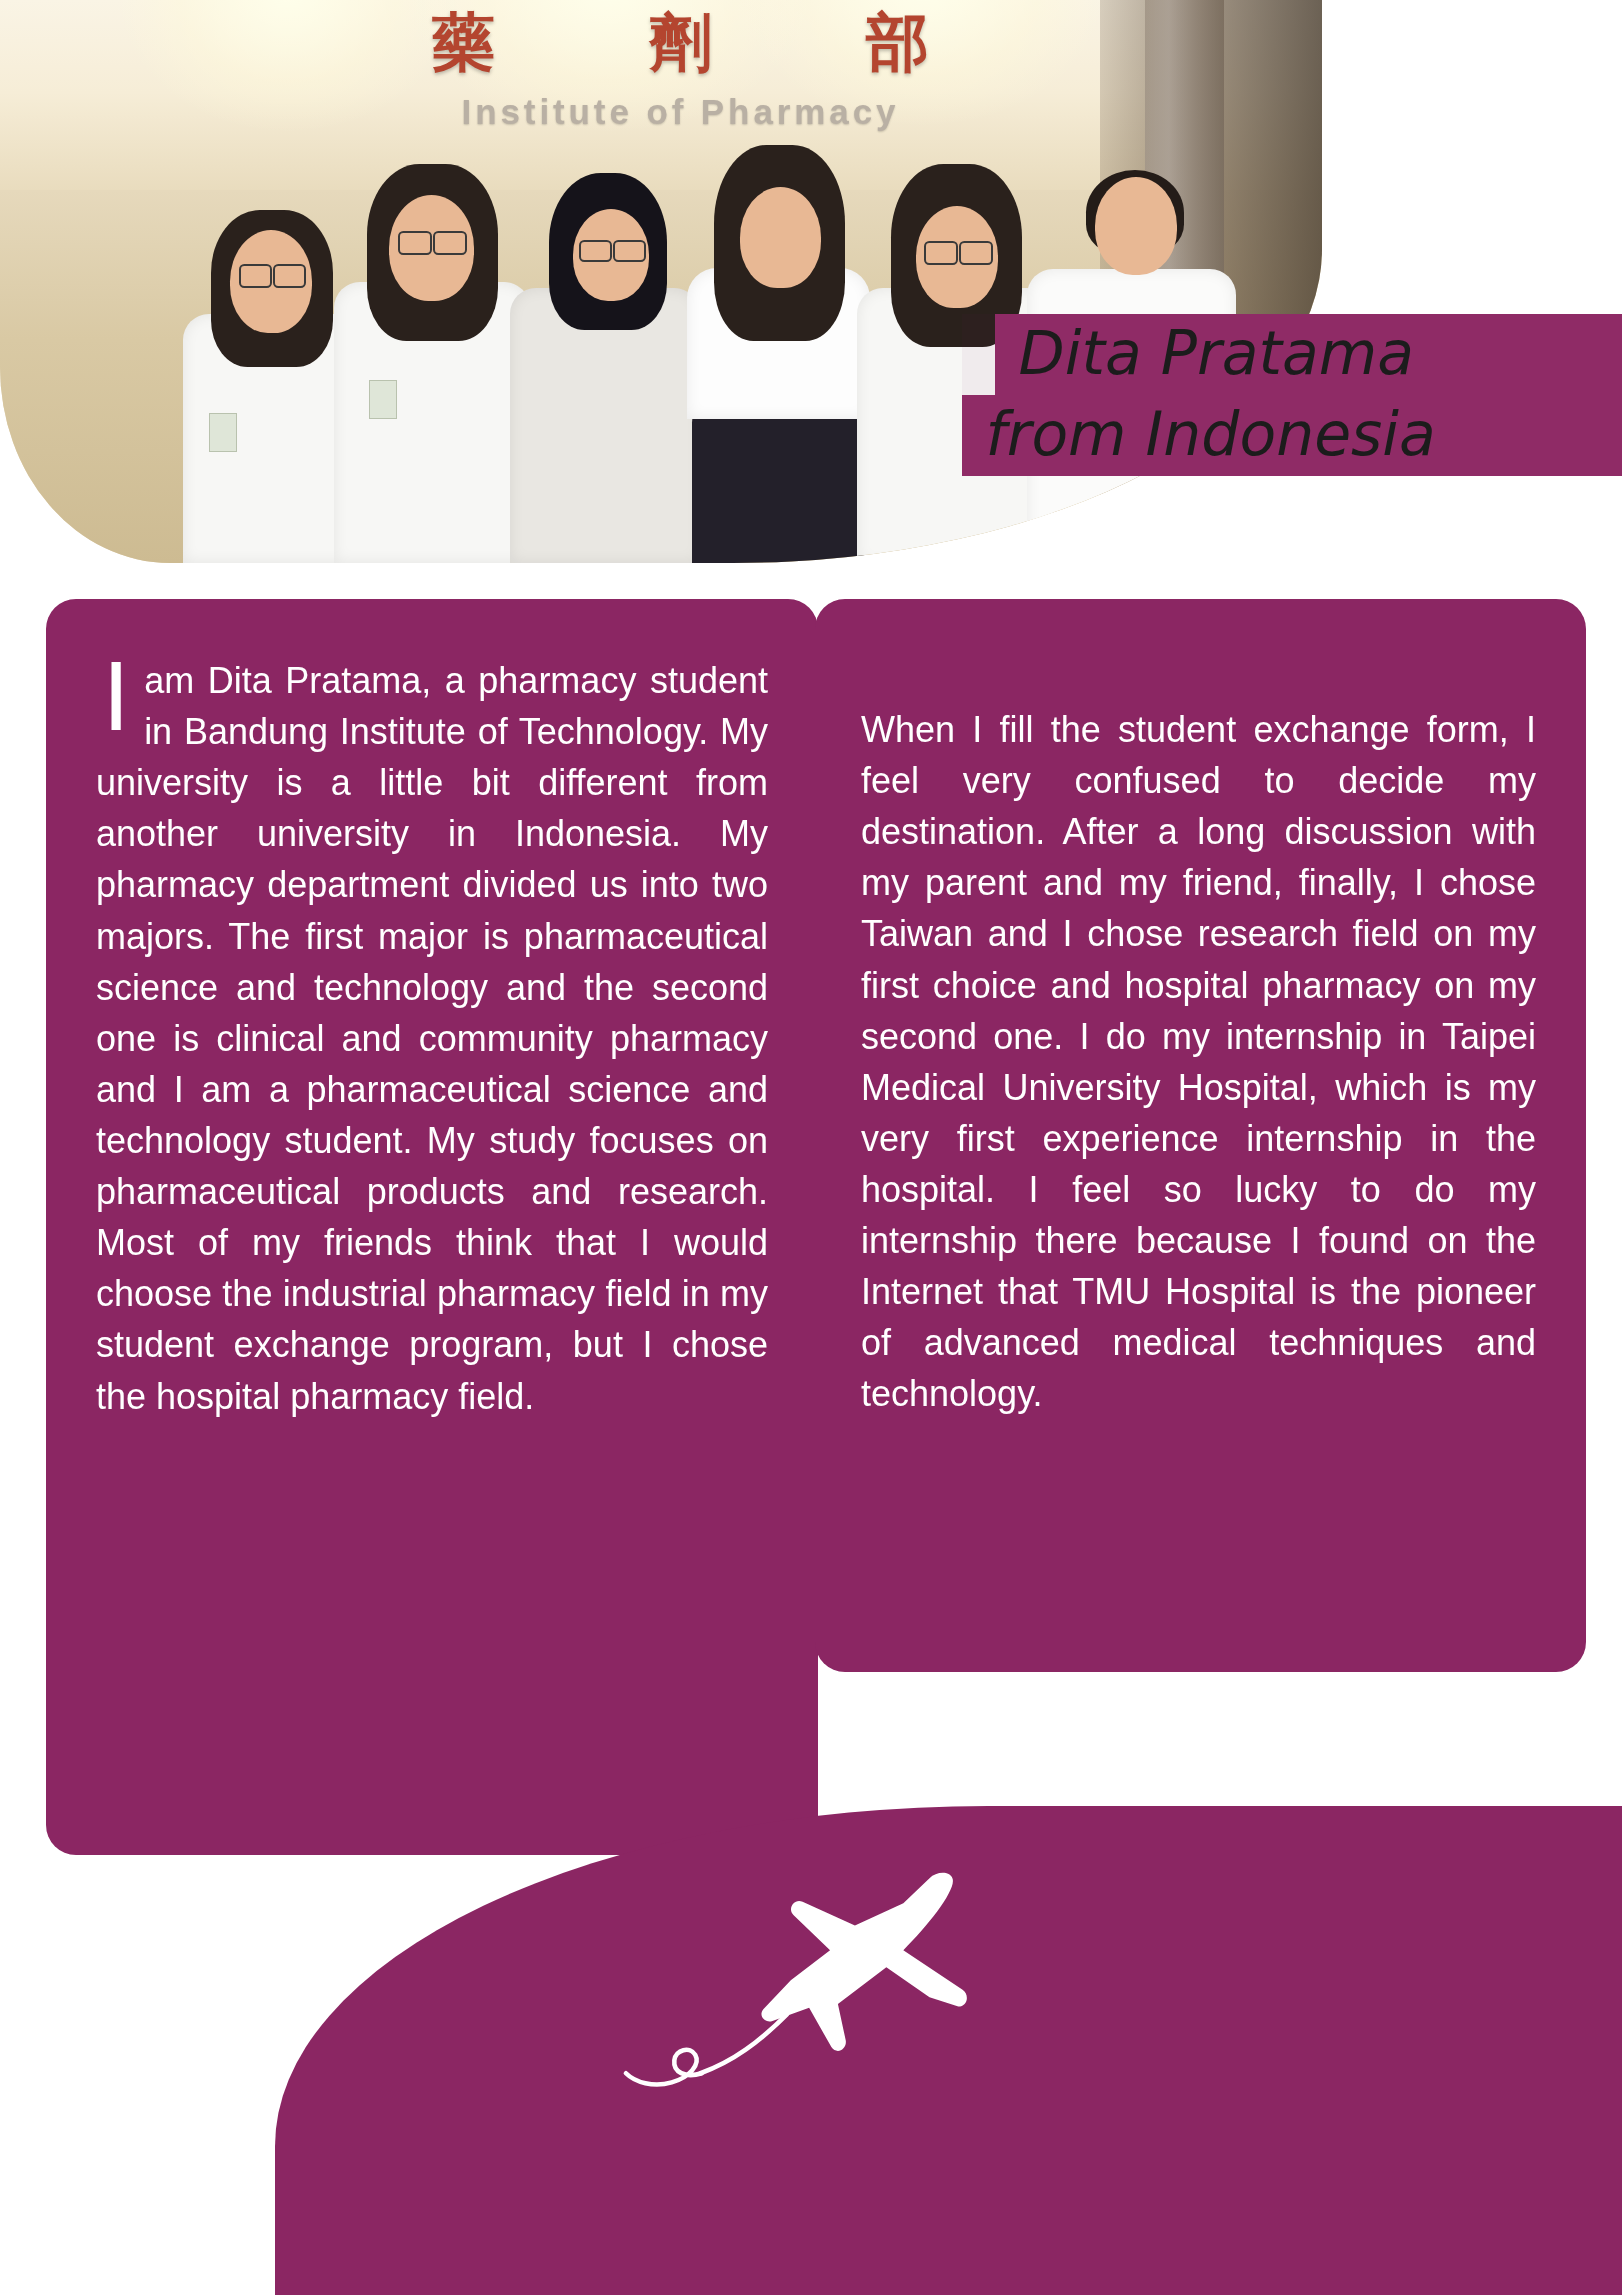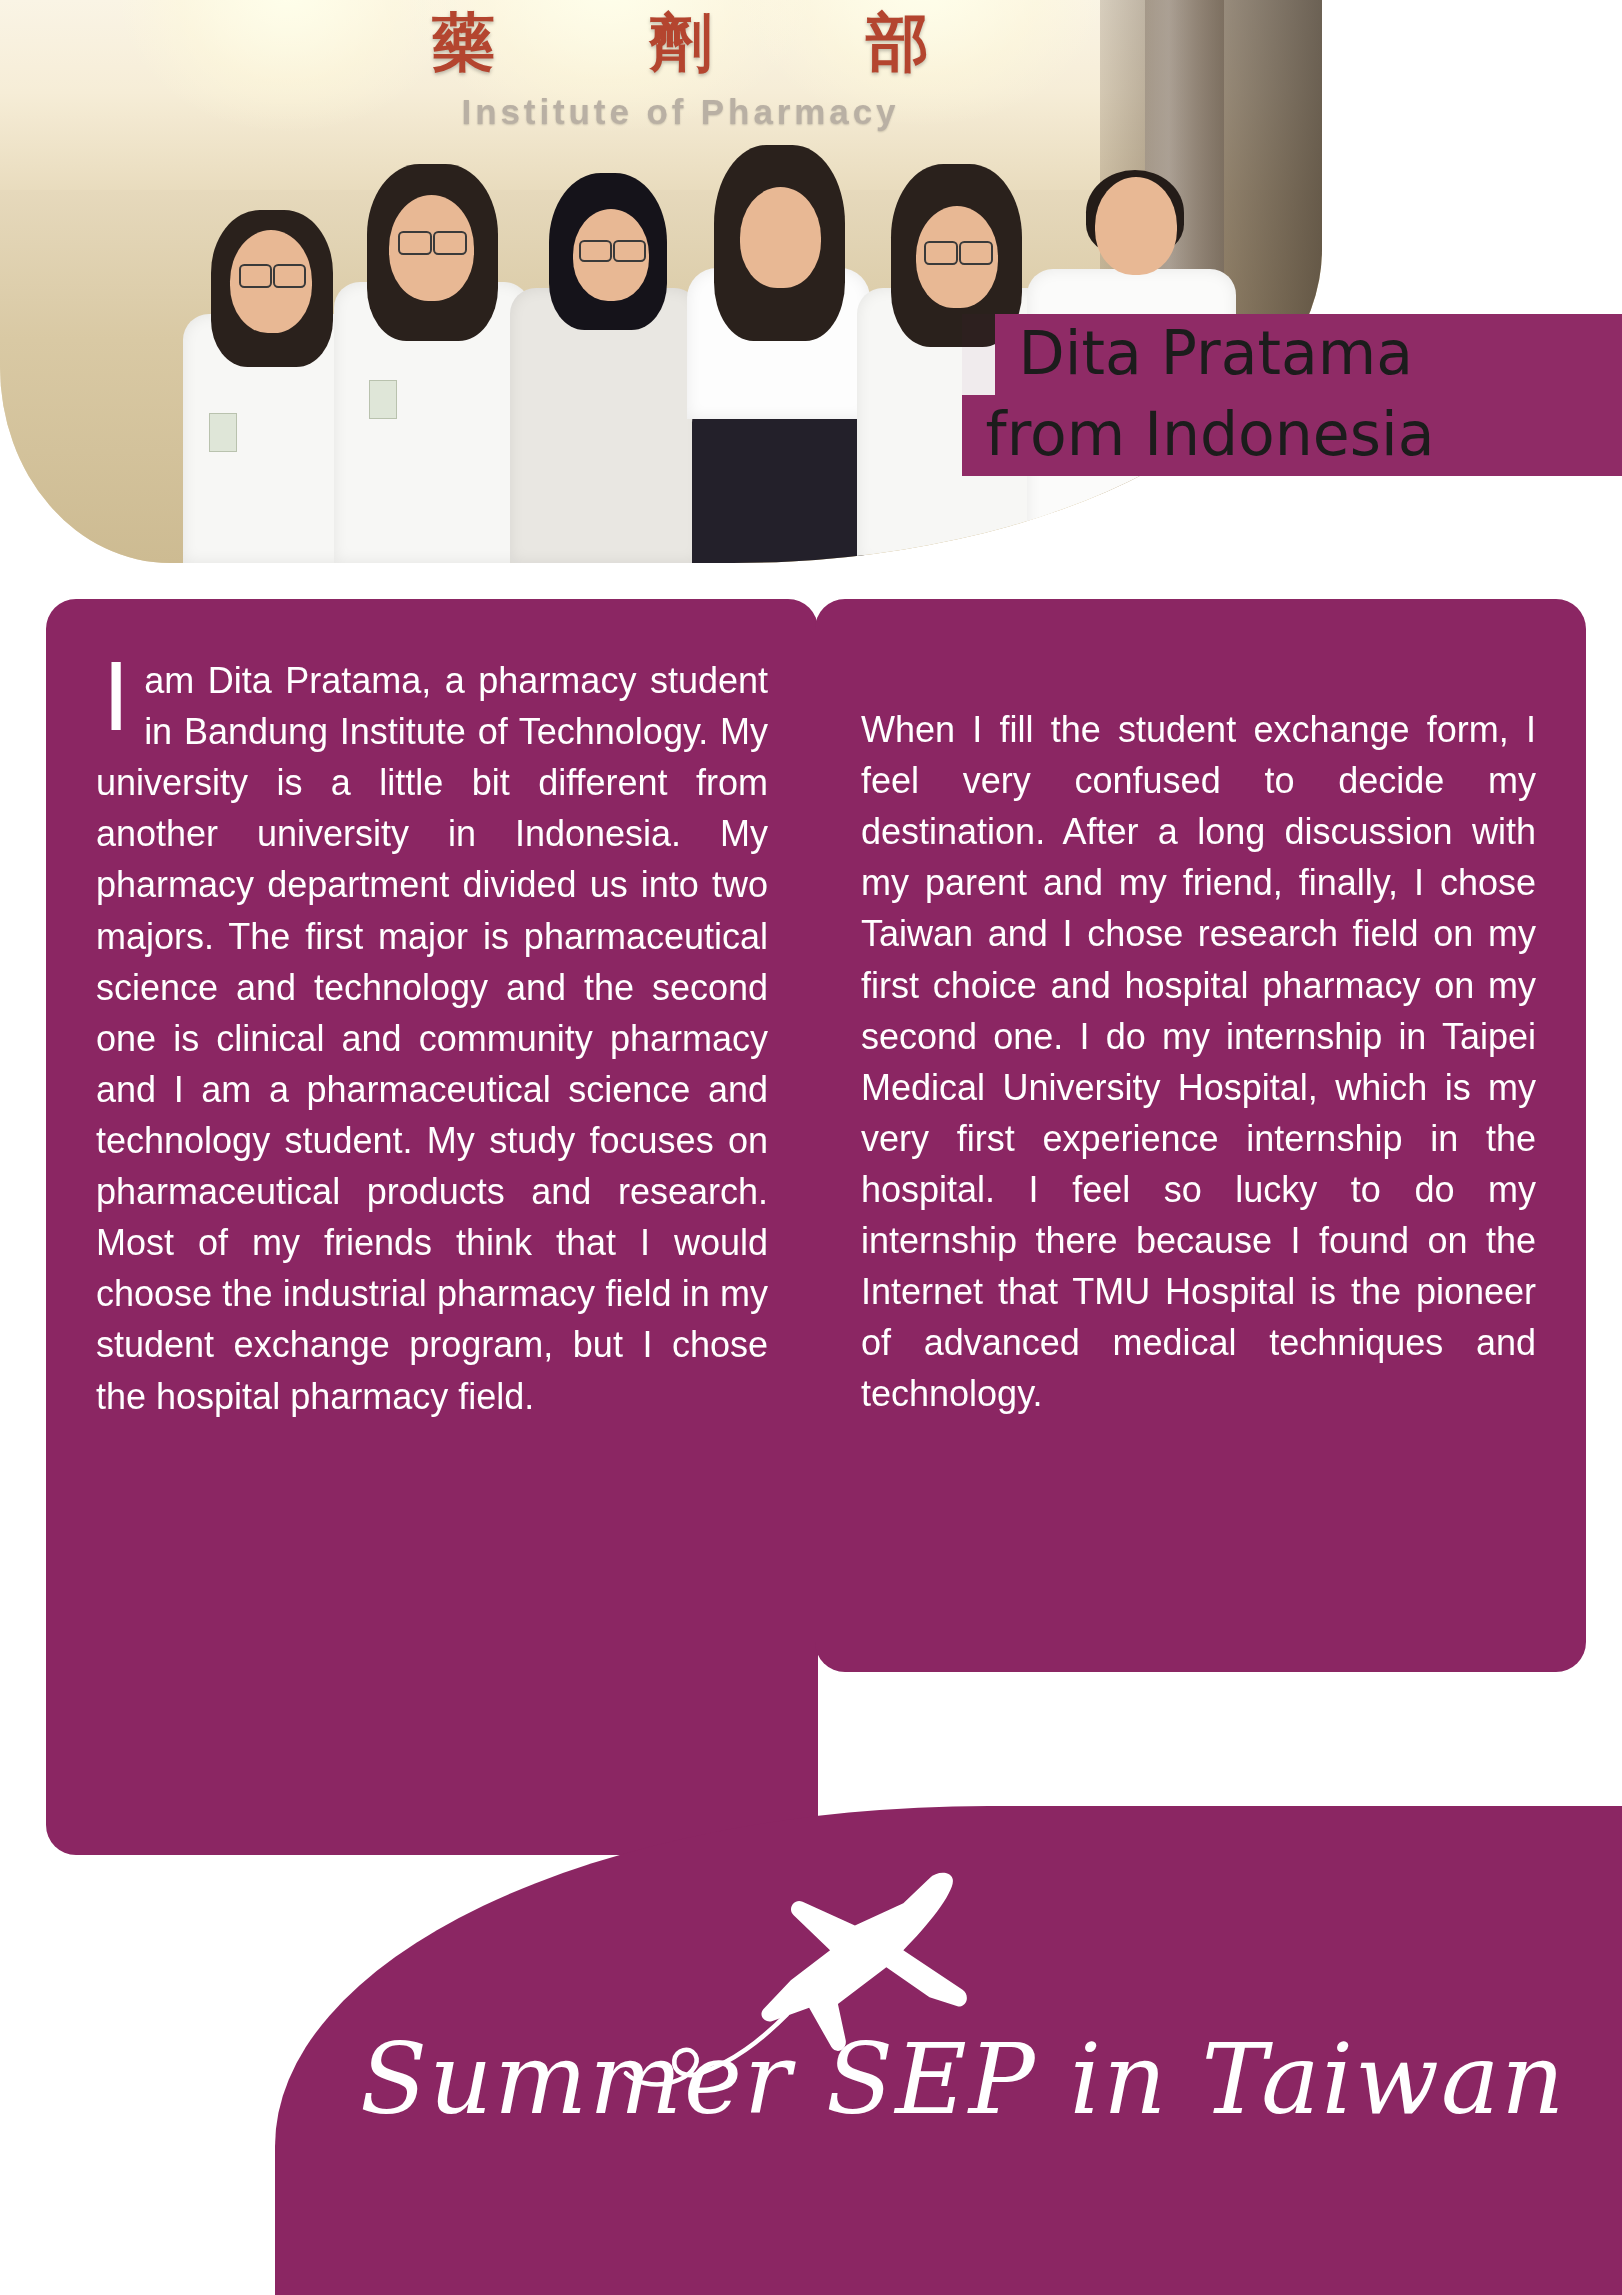--- a/index.html
+++ b/index.html
@@ -139,20 +139,21 @@
     border: 1.3px solid #b9c2ae;
   }
 
   
   #nameplate {
     position: absolute;
     right: 0;
     top: 314px;
     width: 661px;
     background: #7d1c5a0d;
+    font-style: italic;
   }
   .name-row {
     background: #8e2a65;
     color: #1c1c1c;
     font-size: 60px;
     line-height: 1.18;
     padding: 3.9px 11.8px 6.5px 23.6px;
     font-family: "DejaVu Sans", sans-serif;
     white-space: nowrap;
   }
@@ -331,16 +332,15 @@
   <div id="banner-inner">
     <svg class="plane-svg" width="458" height="275" viewBox="0 0 700 420">
       <g fill="#ffffff">
         <path d="M470 40 C480 30 500 28 505 40 C512 56 470 110 430 150 L520 210 C532 218 528 236 514 236 L470 222 L404 176 L330 232 L342 288 C344 302 328 310 320 298 L286 238 L230 258 C218 262 208 250 216 240 L258 196 L318 150 L262 96 C252 86 264 70 276 76 L356 112 L430 78 Z"></path>
       </g>
       <g fill="none" stroke="#ffffff" stroke-width="7" stroke-linecap="round">
         <path d="M252 248 C210 290 170 320 120 338"></path>
         <path d="M122 338 C96 346 78 336 80 318 C82 302 104 296 112 310 C120 324 104 344 76 352 C48 360 20 352 6 338"></path>
       </g>
     </svg>
-    <div class="slogan">Summer SEP in Taiwan</div>
   </div>
 </div>
 
 
 </body></html>

